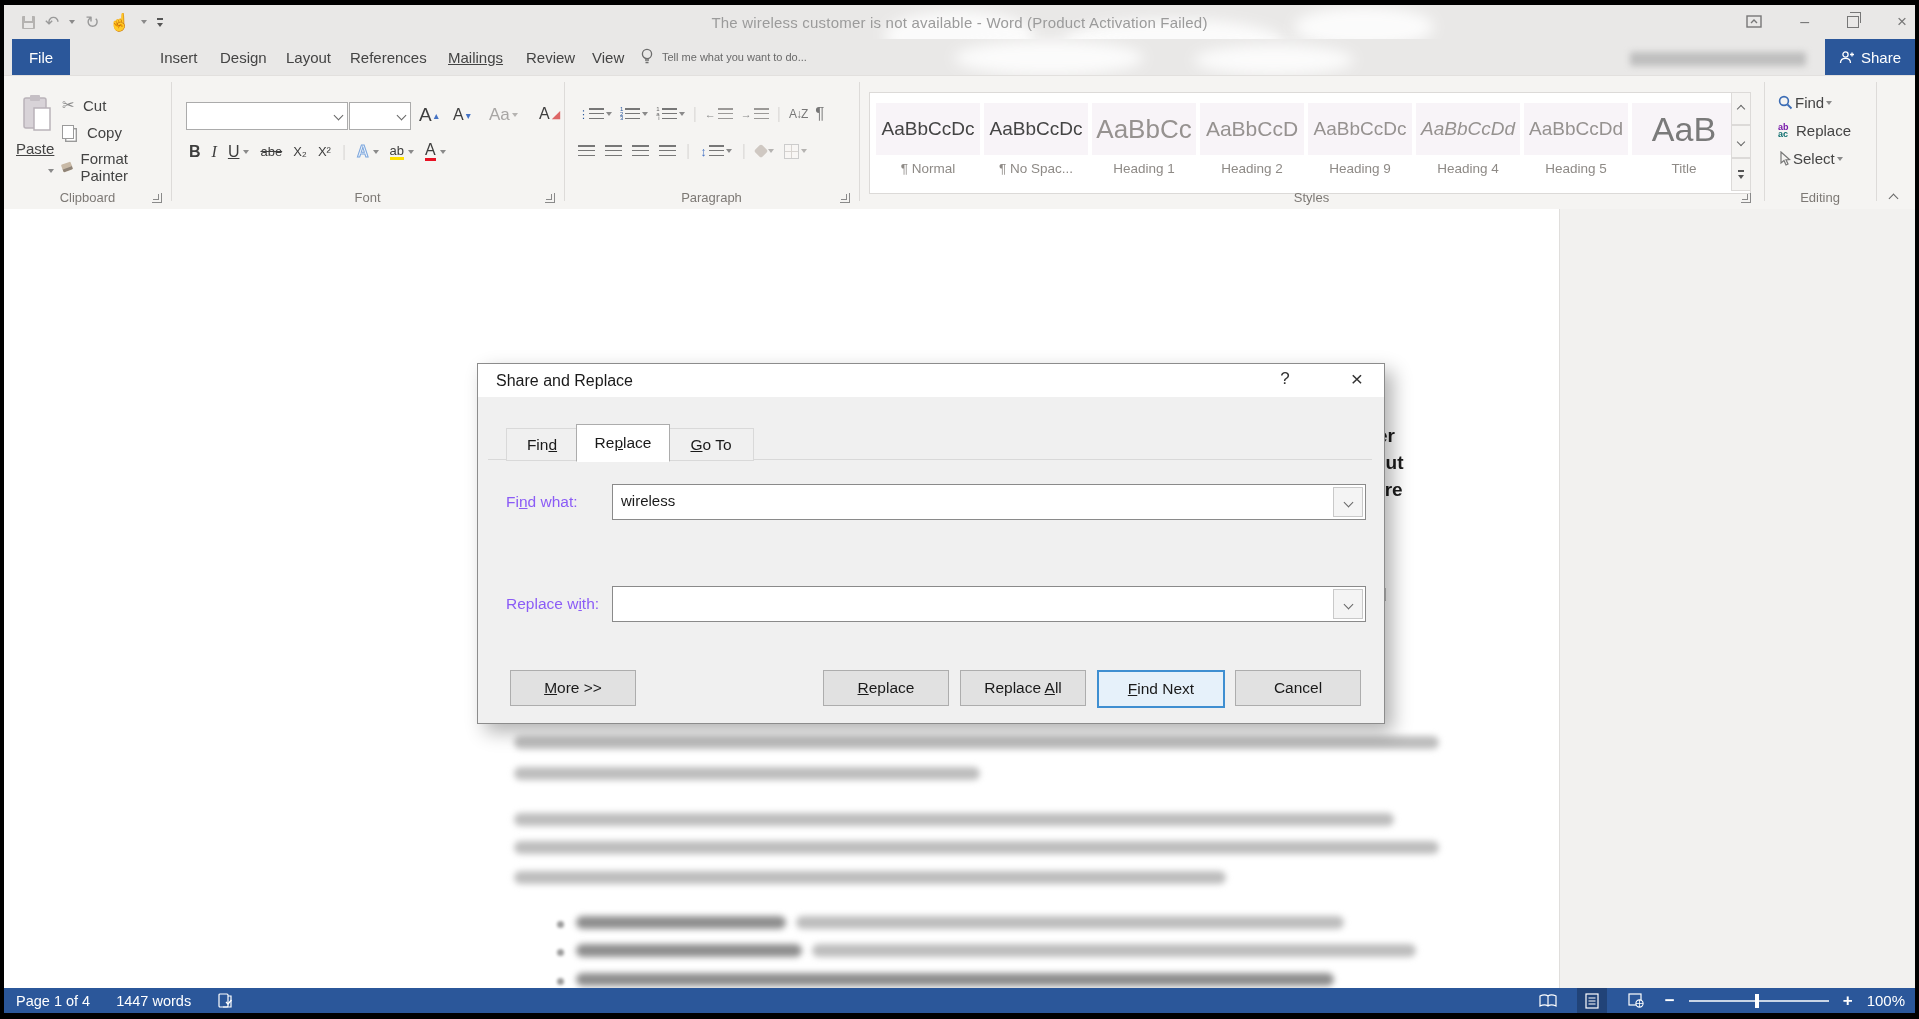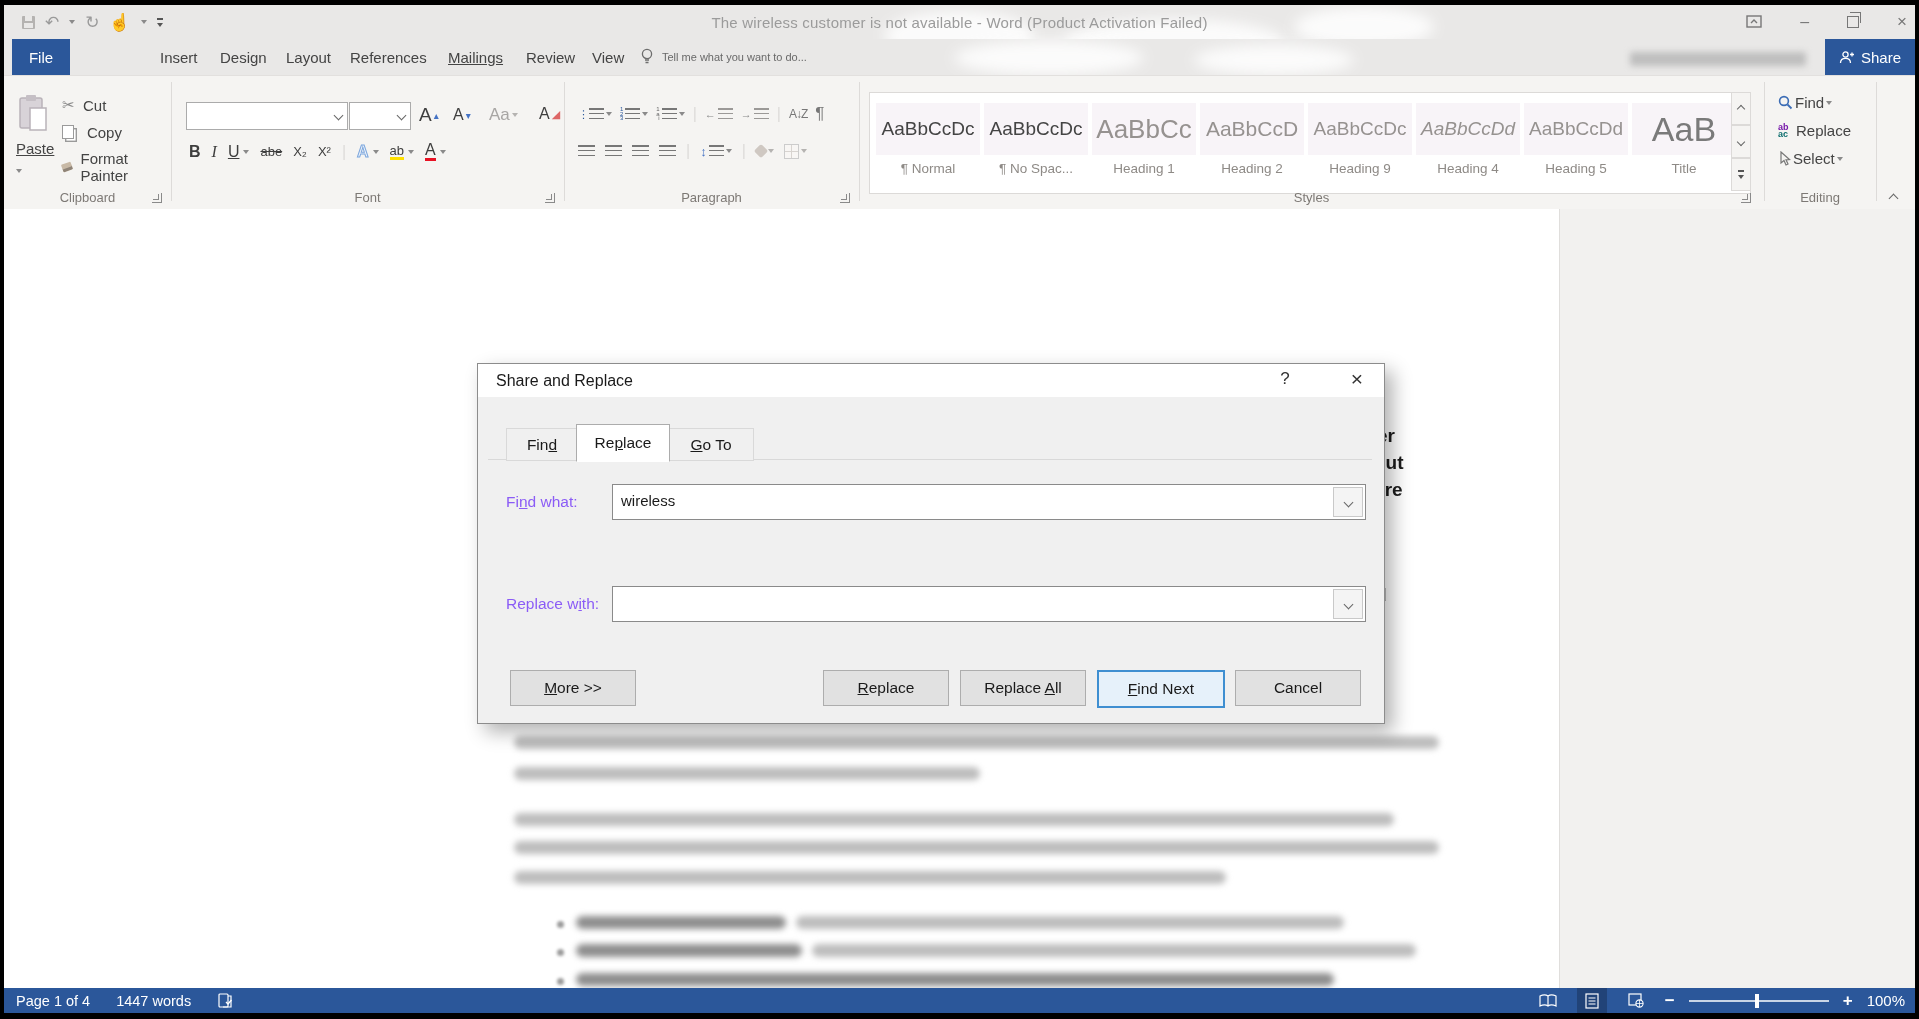--- a/index.html
+++ b/index.html
@@ -157,21 +157,21 @@
   </div>
 
   <div class="ribbon">
     <div class="gsep" style="left:167px;"></div>
     <div class="gsep" style="left:560px;"></div>
     <div class="gsep" style="left:855px;"></div>
     <div class="gsep" style="left:1760px;"></div>
     <div class="gsep" style="left:1872px;"></div>
 
     <div class="group" style="left:0;width:167px;">
-      <div class="abs" style="left:12px;top:18px;text-align:left;text-decoration:underline;">
+      <div class="abs" style="left:12px;top:18px;text-align:right;text-decoration:underline;">
         <svg width="34" height="42" viewBox="0 0 34 42">
               <rect x="4" y="4" width="22" height="30" rx="2" fill="#d8d3d8" stroke="#b9b3b9" stroke-width="1.5"></rect>
               <rect x="10" y="1" width="10" height="6" rx="1" fill="#c5bfc5"></rect>
               <rect x="14" y="14" width="16" height="22" fill="#fff" stroke="#b9b3b9" stroke-width="1.5"></rect>
             </svg>
         <div class="btxt">Paste</div>
         <div style="margin-top:2px;"><span class="dar"></span></div>
       </div>
       <div class="abs ic" style="left:58px;top:20px;"><span style="color:#8a8a8a;font-size:15px;">✂</span>&nbsp;<span class="btxt">Cut</span></div>
       <div class="abs ic" style="left:58px;top:47px;"><span style="display:inline-block;width:10px;height:12px;border:1.4px solid #9a9a9a;background:#fff;box-shadow:3px 3px 0 -1.4px #fff,3px 3px 0 0 #9a9a9a;"></span>&nbsp;&nbsp;<span class="btxt">Copy</span></div>

